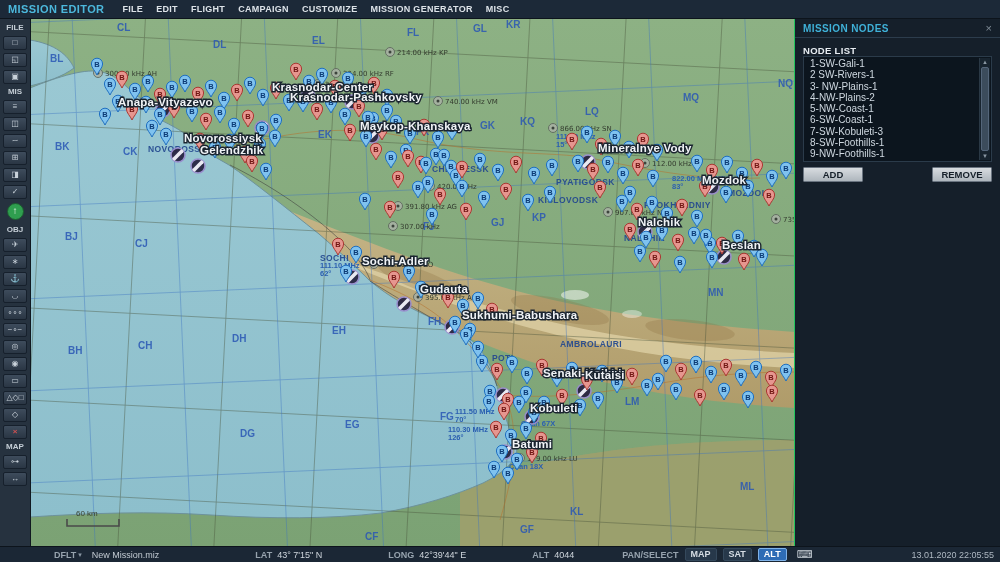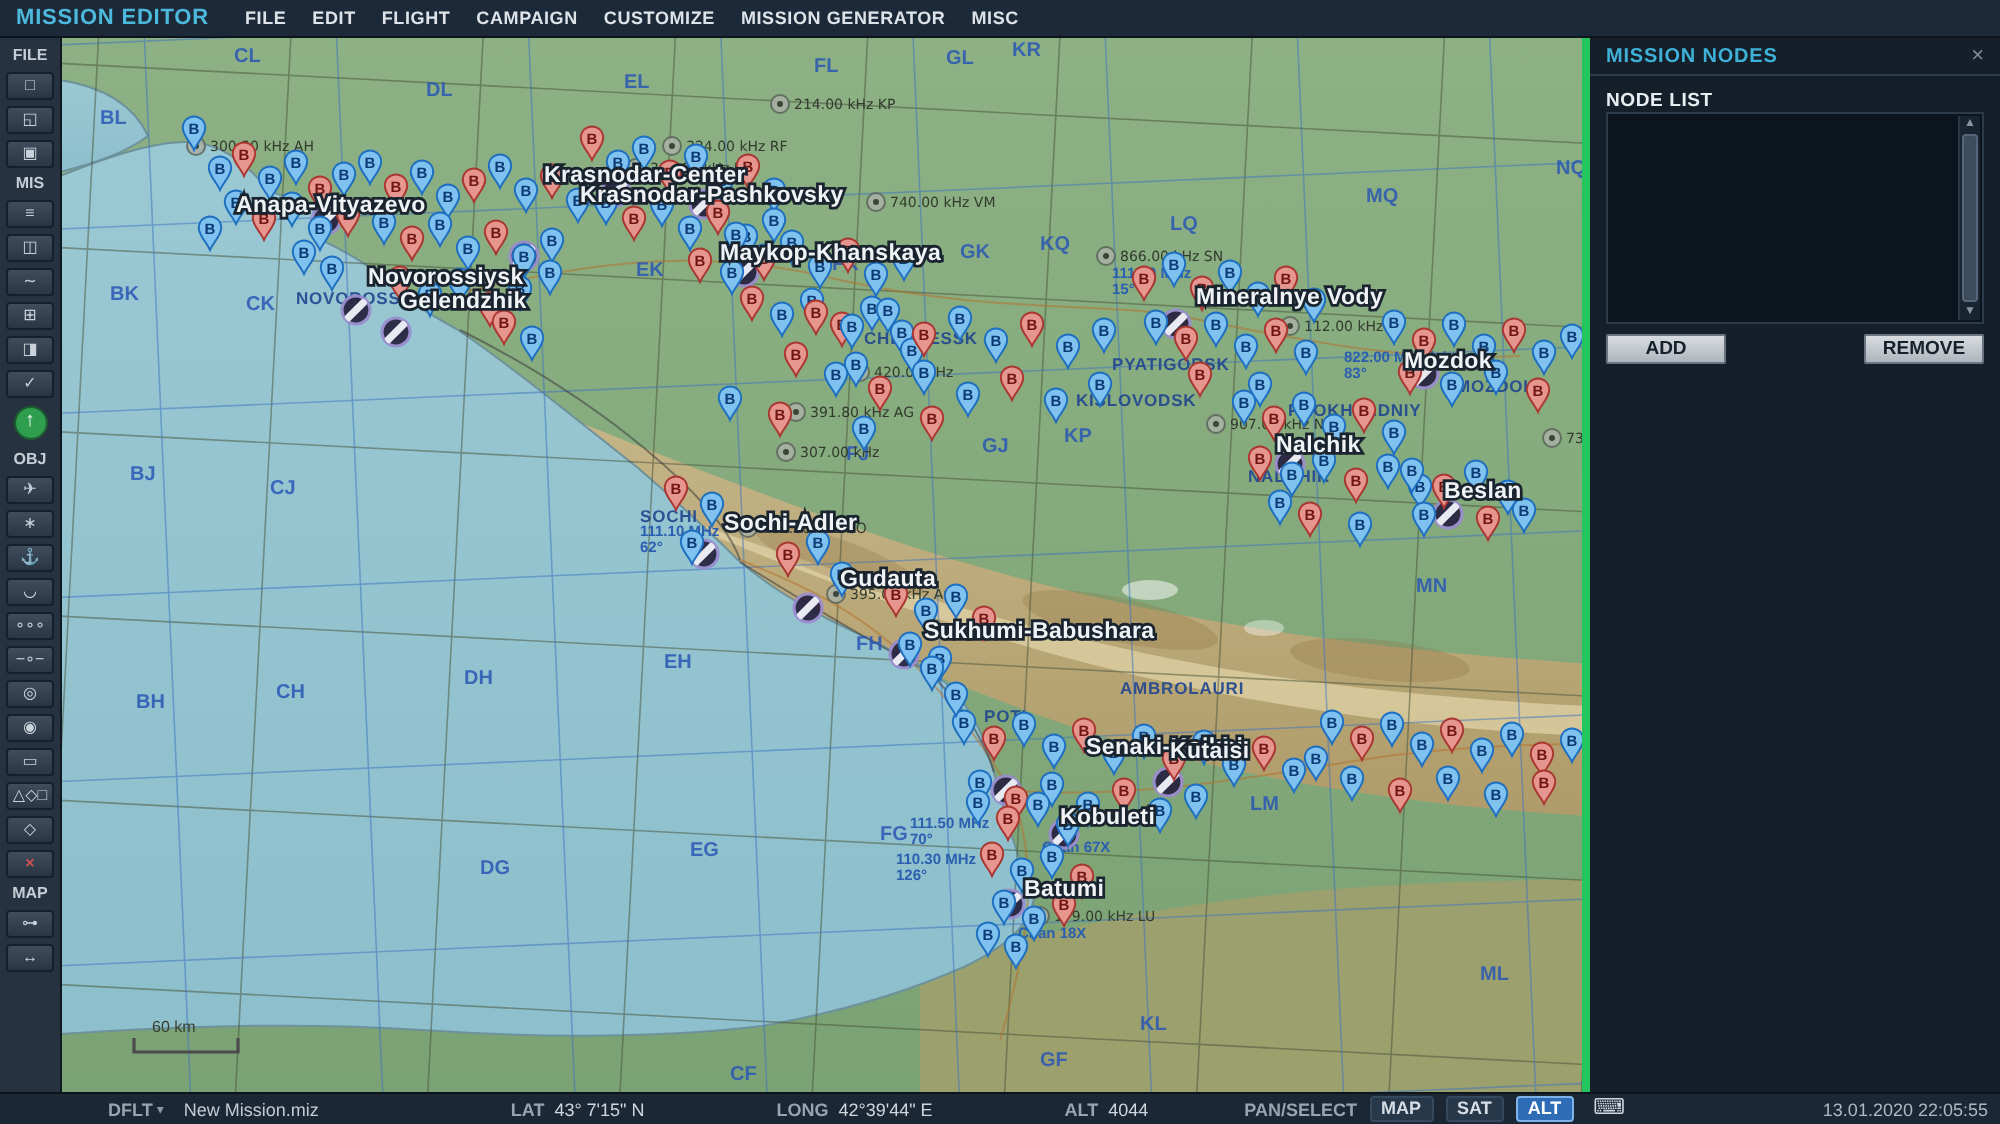--- a/index.html
+++ b/index.html
@@ -31,21 +31,21 @@
   .gridlbl{font:700 10px "Liberation Sans",sans-serif;fill:#2a57b5;opacity:.85;}
   .townlbl{font:700 8.5px "Liberation Sans",sans-serif;fill:#23488f;letter-spacing:.4px;opacity:.92;}
   .beaconlbl{font:400 7px "DejaVu Sans",sans-serif;fill:#333b2e;}
   .notelbl{font:700 7.5px "Liberation Sans",sans-serif;fill:#2b5fb0;}
   .citylbl{font:700 11.5px "Liberation Sans",sans-serif;fill:#f0f3f6;stroke:#1a242f;
     stroke-width:2.8px;paint-order:stroke;letter-spacing:.2px;}
   .pinlbl{font:700 7.5px "Liberation Sans",sans-serif;text-anchor:middle;}
   .scalelbl{font:400 8px "Liberation Sans",sans-serif;fill:#39402f;}
   
   .panelarea{position:absolute;top:19px;right:0;width:205px;bottom:15px;background:#151f2a;
-    border-left:4px solid #22c55e;z-index:20;}
+    border-left:1px solid #22c55e;z-index:20;}
   .panelhead{height:18px;display:flex;align-items:center;justify-content:space-between;
     padding:0 8px;border-bottom:1px solid #2c3c4c;}
   .paneltitle{color:#3fb1d8;font-size:10px;font-weight:700;letter-spacing:.4px;}
   .panelclose{color:#7f8b96;font-size:11px;cursor:pointer;line-height:10px;}
   .panelbody{padding:7px 8px;}
   .listlabel{color:#e8edf2;font-size:9.5px;font-weight:700;letter-spacing:.3px;margin-bottom:0;}
   .listbox{position:relative;height:104px;background:#0c151e;border:1px solid #2b3b4a;}
   .listitems{position:absolute;inset:1px 11px 1px 1px;overflow:hidden;}
   .node{color:#cfd8e0;font-size:10px;line-height:11.3px;padding-left:5px;white-space:nowrap;cursor:pointer;}
   .vscroll{position:absolute;top:1px;right:1px;bottom:1px;width:10px;background:#18242f;
@@ -1226,20 +1226,31 @@
 </div>
 
 <div class="panelarea">
   <div class="panelhead">
     <span class="paneltitle">MISSION NODES</span>
     <span class="panelclose">×</span>
   </div>
   <div class="panelbody">
     <div class="listlabel">NODE LIST</div>
     <div class="listbox">
+      <div class="listitems">
+          <div class="node">1-SW-Gali-1</div>
+          <div class="node">2 SW-Rivers-1</div>
+          <div class="node">3- NW-Plains-1</div>
+          <div class="node">4-NW-Plains-2</div>
+          <div class="node">5-NW-Coast-1</div>
+          <div class="node">6-SW-Coast-1</div>
+          <div class="node">7-SW-Kobuleti-3</div>
+          <div class="node">8-SW-Foothills-1</div>
+          <div class="node">9-NW-Foothills-1</div>
+        </div>
       <div class="vscroll">
         <div class="varrow">▲</div>
         <div class="vthumb"></div>
         <div class="varrow">▼</div>
       </div>
     </div>
     <div class="btnrow">
       <div class="gbtn">ADD</div>
       <div class="gbtn">REMOVE</div>
     </div>

